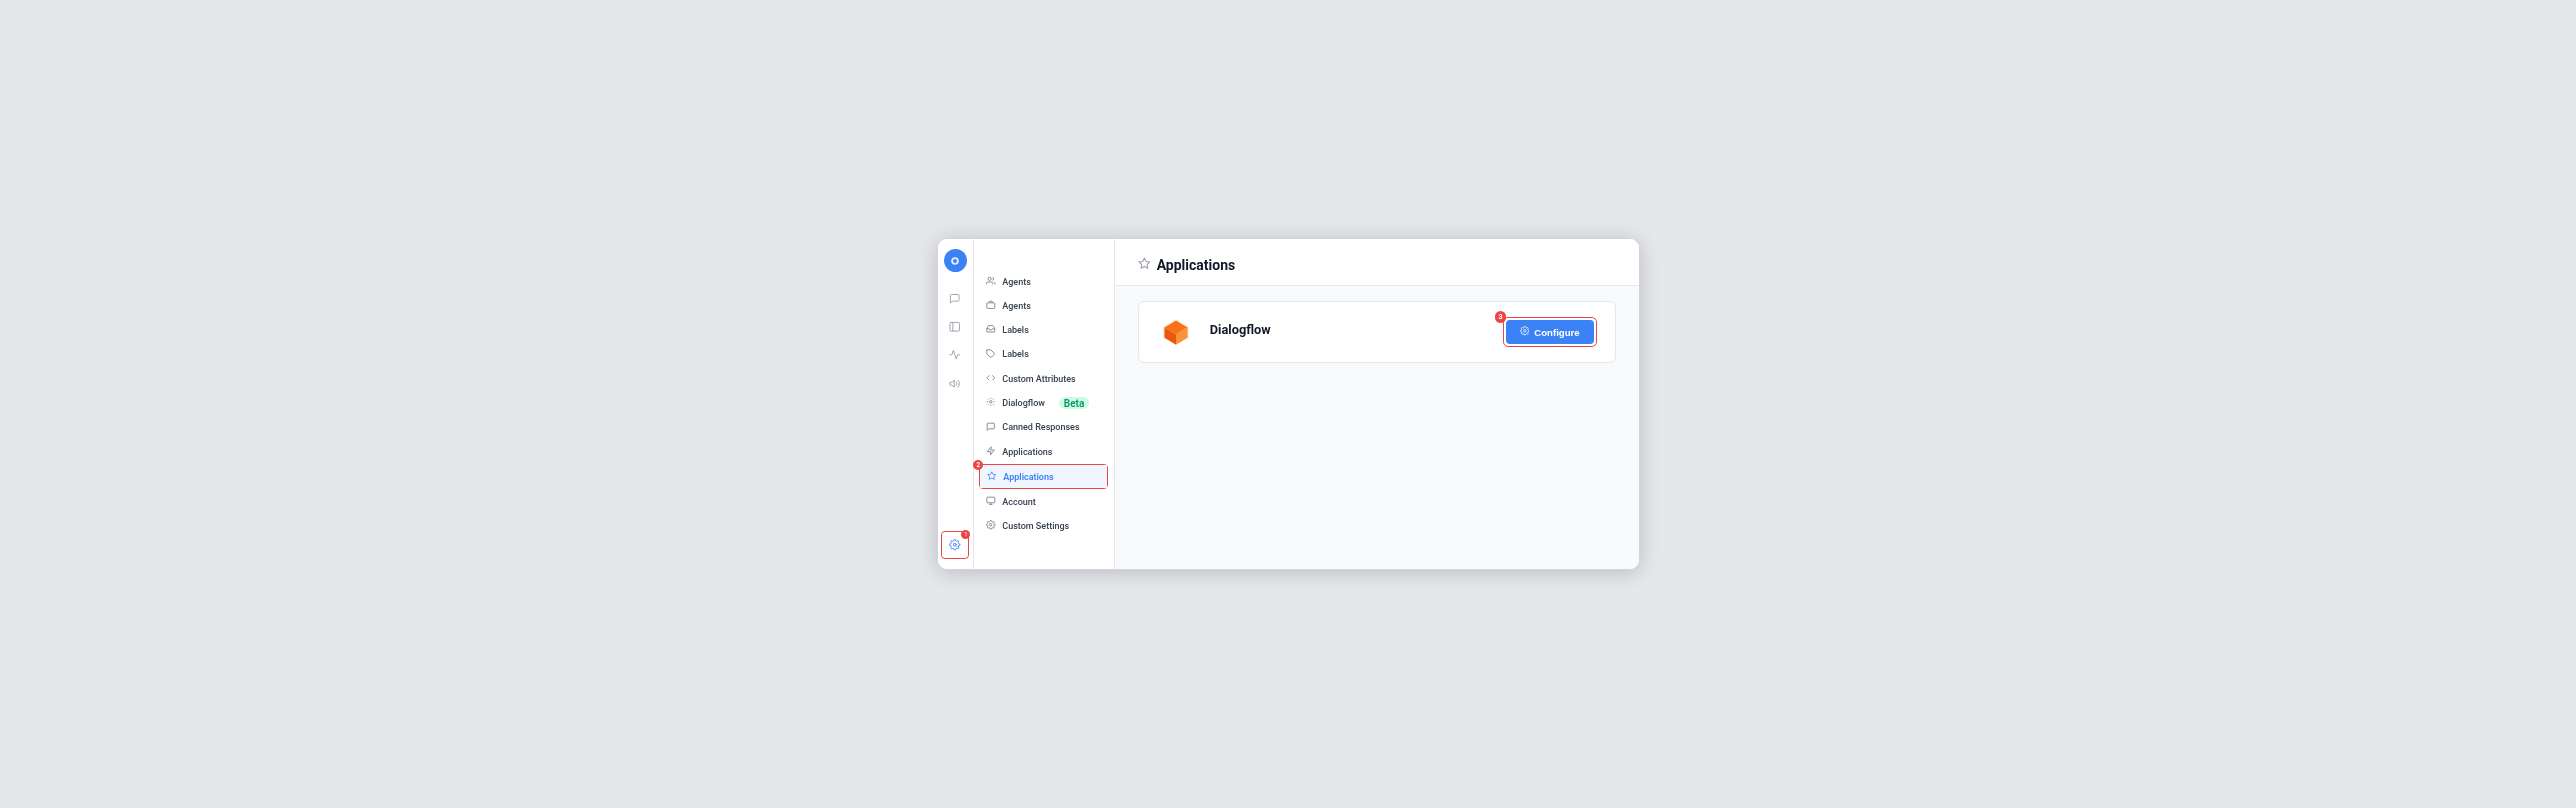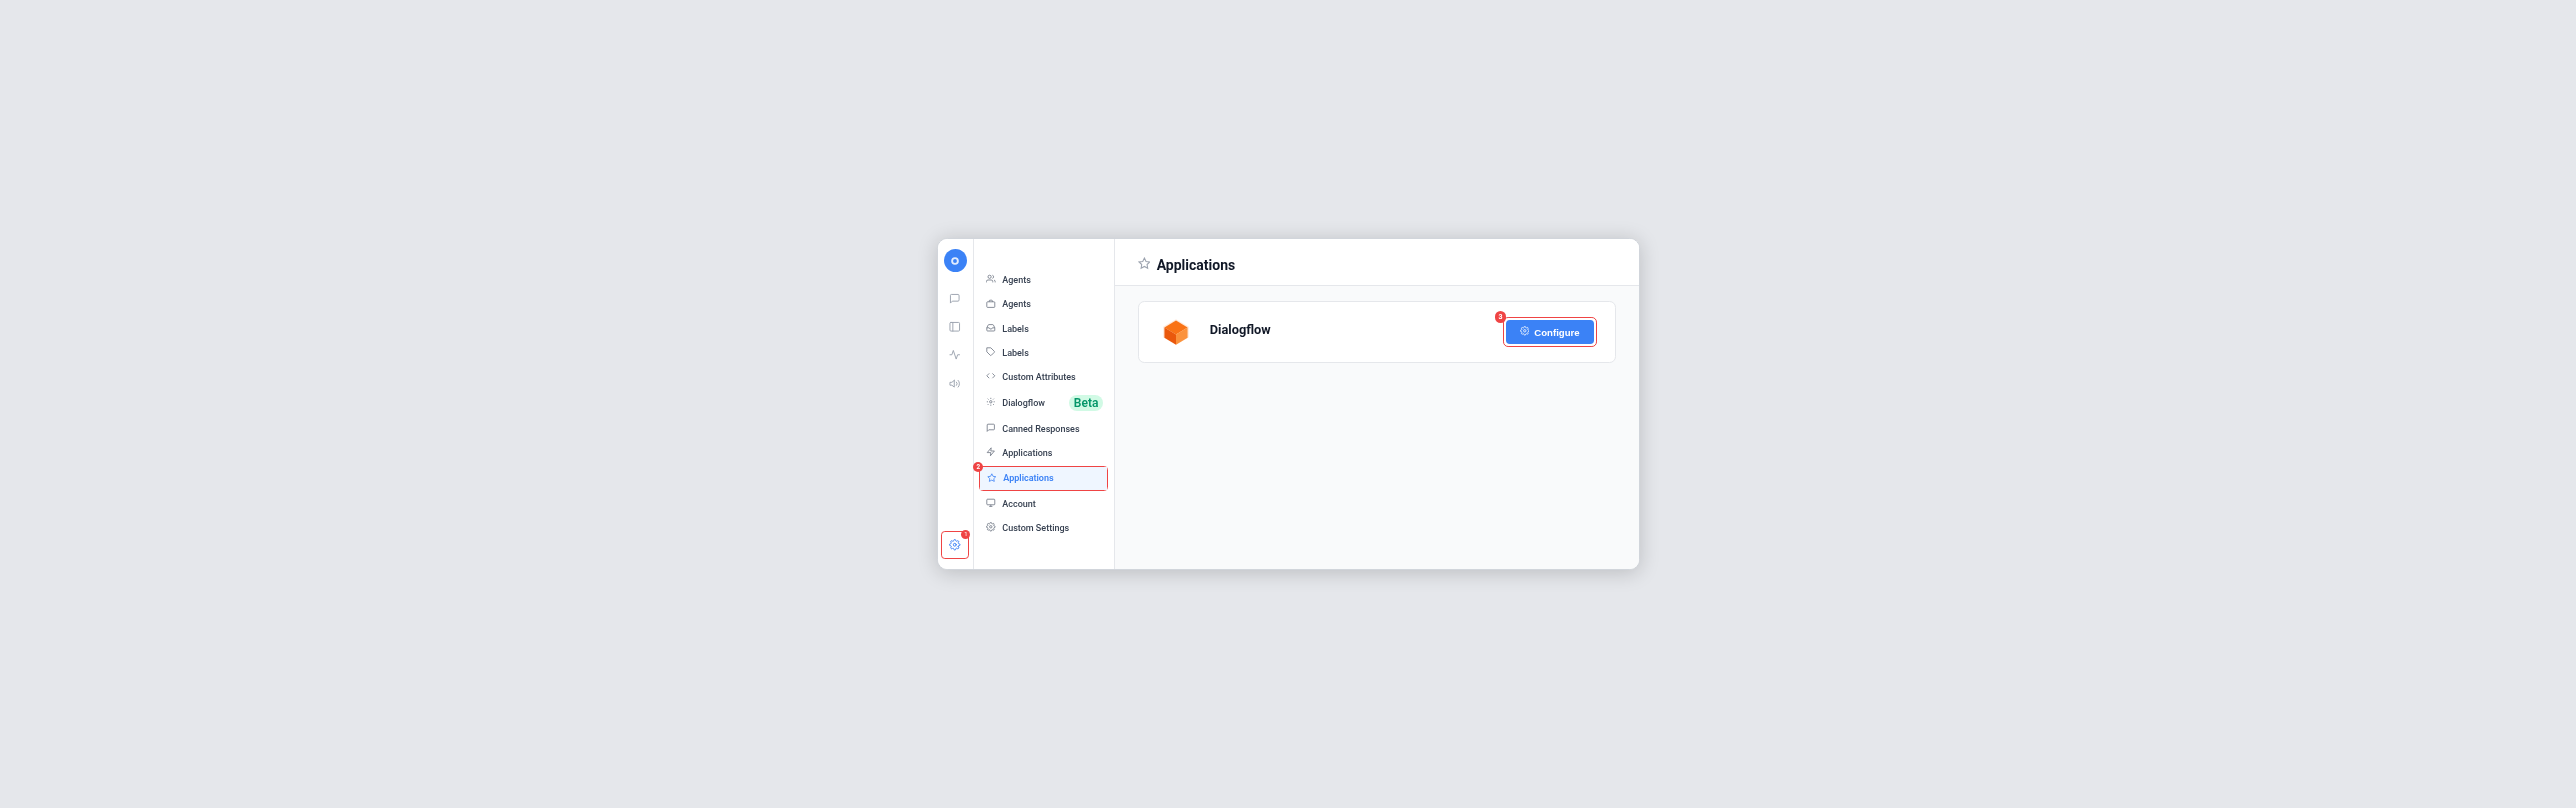--- a/index.html
+++ b/index.html
@@ -120,25 +120,25 @@
       border: 1.3px solid #ef4444;
       border-radius: 3.8px;
       margin: 0 5.1px;
     }
     .red-box-2 .nav-item {
       padding: 5.8px 7.7px;
     }
     .badge-beta {
       background: #d1fae5;
       color: #059669;
-      font-size: 12px;
+      font-size: 10px;
       font-weight: 600;
       padding: 0.6px 4.5px;
       border-radius: 12.8px;
-      margin-left: 18px;
+      margin-left: 8px;
     }
     
     .main-content {
       flex: 1;
       background: #f9fafb;
       display: flex;
       flex-direction: column;
     }
     .page-header {
       display: flex;

